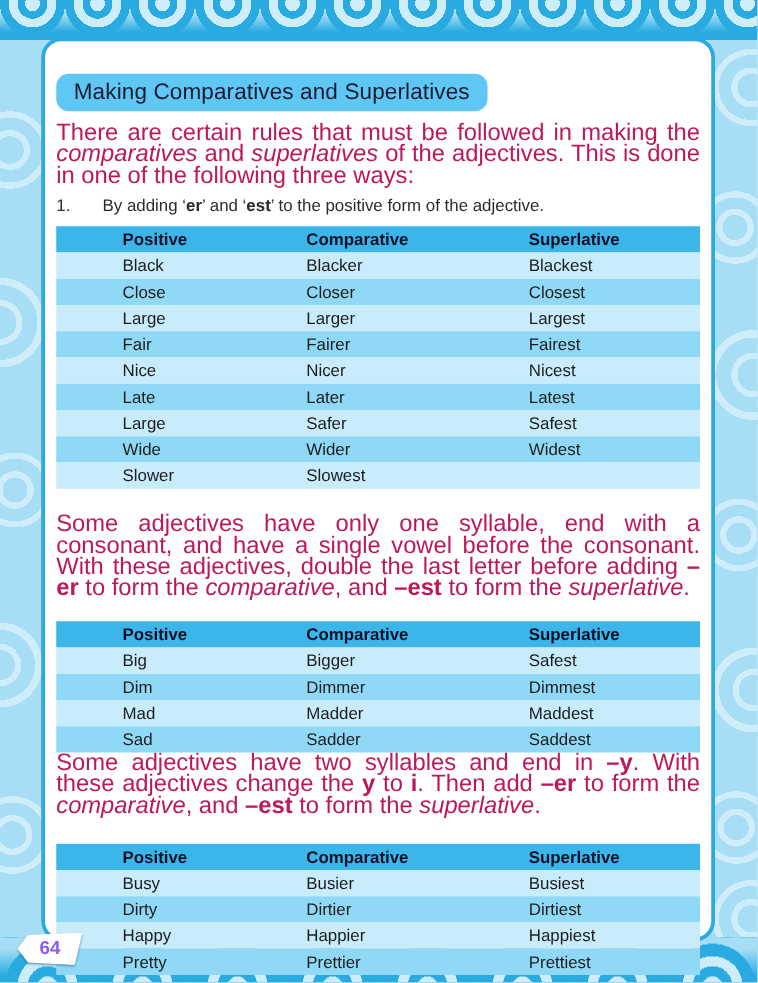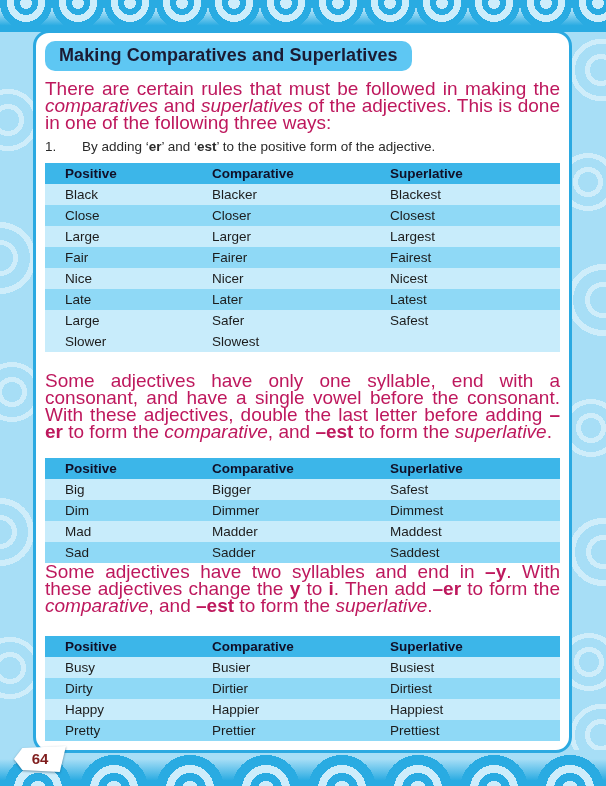--- a/index.html
+++ b/index.html
@@ -39,49 +39,49 @@
     background-size:76px 36px, 100% 100%;
     background-repeat:repeat-x, no-repeat;
   }
   .card {
     position:absolute; left:33px; top:30px; width:539px; height:723px; z-index:2;
     background:#ffffff; border:3px solid #2ba9e1; border-radius:16px;
     padding:8px 9px 0 9px;
   }
   .title-badge {
     display:inline-block; background:#5ec7f3; color:#1b1b33;
-    font-size:18px; font-weight:700; letter-spacing:.1px;
-    padding:4px 14px 5px 14px; border-radius:10px; margin-top:0;
+    font-size:18px; font-weight:400; letter-spacing:.1px;
+    padding:4px 14px 5px 14px; border-radius:10px; margin-top:18px;
   }
   .para {
     width:515px; font-size:19px; line-height:17px; color:#be185d;
     text-align:justify;
   }
   .p1 { margin-top:9px; }
   .p2 { margin-top:20px; }
   .p3 { }
   .rule-item { display:flex; margin-top:7px; font-size:13.5px; line-height:17px; color:#2b2b2b; width:515px; }
   .rule-num { width:37px; flex:0 0 37px; }
   .grammar-table { width:515px; margin-top:8px; font-size:13.5px; color:#1c1c1c; }
   .t1 { margin-top:8px; }
   .t2 { margin-top:18px; }
   .t3 { margin-top:22px; }
   .trow { display:grid; grid-template-columns:147px 178px 1fr; height:21px; align-items:center; }
-  .tcell { padding-left:20px; white-space:nowrap; }
+  .tcell { padding-left:53px; white-space:nowrap; }
   .thead { background:#3cb6e9; font-weight:bold; color:#101028; }
   .rlight { background:#c8ecfb; }
   .rmid  { background:#8fd9f6; }
   .page-tab {
     position:absolute; left:14px; top:746px; z-index:3;
     filter:drop-shadow(0 1px 1px rgba(20,70,100,.55));
   }
   .page-tab-shape {
     width:52px; height:26px; background:#ffffff;
     clip-path:polygon(0 50%, 16% 8%, 100% 0, 88% 100%, 16% 92%);
-    text-align:center; line-height:26px; font-size:15px; font-weight:bold; color:#7f1d1d;
+    text-align:center; line-height:26px; font-size:15px; font-weight:bold; color:#8b5cf6;
   }
 </style>
 </head>
 <body>
 
 <div class="page">
   <div class="band-top"></div>
   <div class="band-bottom"></div>
 
   <div class="card">
@@ -128,20 +128,25 @@
         <div class="trow rmid">
           <div class="tcell">Late</div>
           <div class="tcell">Later</div>
           <div class="tcell">Latest</div>
         </div>
         <div class="trow rlight">
           <div class="tcell">Large</div>
           <div class="tcell">Safer</div>
           <div class="tcell">Safest</div>
         </div>
+        <div class="trow rmid">
+          <div class="tcell">Wide</div>
+          <div class="tcell">Wider</div>
+          <div class="tcell">Widest</div>
+        </div>
         <div class="trow rlight">
           <div class="tcell">Slower</div>
           <div class="tcell">Slowest</div>
         </div>
       </div>
 
     <p class="para p2"><span>Some adjectives have only one syllable, end with a consonant, and have a single vowel before the consonant. With these adjectives, double the last letter before adding </span><span style="font-weight: bold;">–er</span><span> to form the </span><span style="font-style: italic;">comparative</span><span>, and </span><span style="font-weight: bold;">–est</span><span> to form the </span><span style="font-style: italic;">superlative</span><span>.</span></p>
 
     <div class="grammar-table t2">
         <div class="trow thead">

